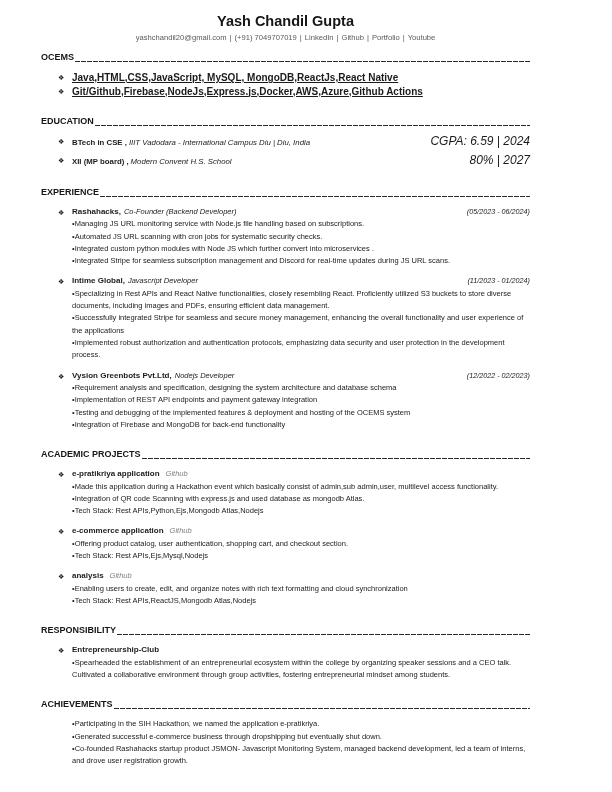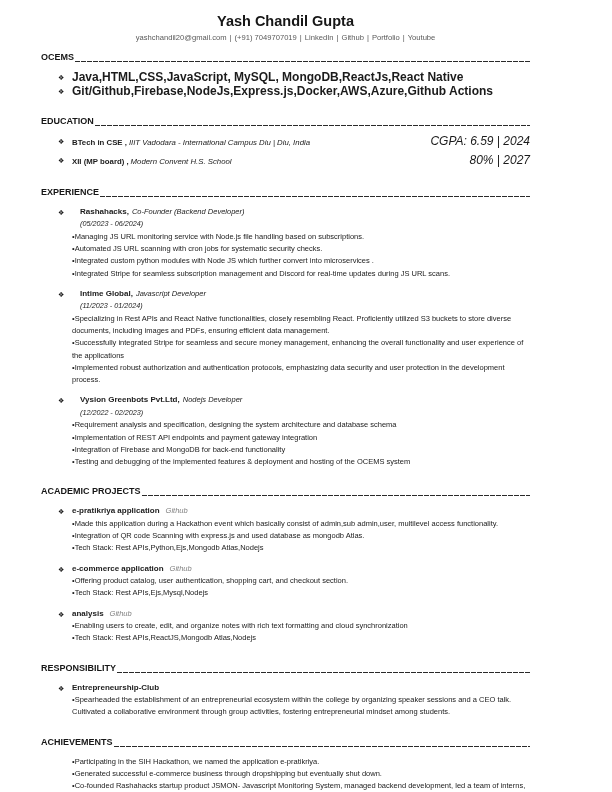--- a/index.html
+++ b/index.html
@@ -54,24 +54,25 @@
   .diamond {
     position: absolute;
     left: 17px; top: 1px;
     font-size: 7px;
     line-height: 11px;
     color: #161616;
     font-style: normal;
   }
   .diamond::before { content: "\2756"; }
   .li {
-    font-size: 12px;
+    font-size: 10px;
     font-weight: bold;
     line-height: 13.5px;
     color: #1b1b1b;
+    text-decoration: underline;
   }
   
   .edu-row {
     display: flex;
     justify-content: space-between;
     align-items: baseline;
     font-size: 7.8px;
     line-height: 12.4px;
     margin-top: 5px;
   }
@@ -81,21 +82,20 @@
   .edu-right { font-style: italic; font-size: 12px; white-space: nowrap; }
   
   .entry { margin-top: 8px; }
   .entry:first-child { margin-top: 0; }
   .entry-head {
     display: flex;
     justify-content: space-between;
     align-items: baseline;
     font-size: 8px;
     line-height: 12.4px;
-    flex-direction: column;
   }
   .company { font-weight: bold; }
   .role { font-style: italic; font-weight: normal; font-size: 7.5px; margin-left: 3px; }
   .dates { font-style: italic; font-size: 7.2px; white-space: nowrap; margin-left: 8px; }
   .gh-link { color: #7f7f7f; font-style: italic; font-size: 7.5px; margin-left: 6px; cursor: pointer; }
   .bullet {
     font-size: 7.5px;
     line-height: 12.3px;
     color: #1b1b1b;
   }
@@ -178,22 +178,22 @@
       </div>
 
       <div class="entry">
         <span class="diamond"></span>
         <div class="entry-head">
           <span><span class="company">Vysion Greenbots Pvt.Ltd,</span><span class="role">Nodejs Developer</span></span>
           <span class="dates">(12/2022 - 02/2023)</span>
         </div>
         <div class="bullet">Requirement analysis and specification, designing the system architecture and database schema</div>
         <div class="bullet">Implementation of REST API endpoints and payment gateway integration</div>
+        <div class="bullet">Testing and debugging of the implemented features &amp; deployment and hosting of the OCEMS system</div>
         <div class="bullet">Integration of Firebase and MongoDB for back-end functionality</div>
-        <div class="bullet">Testing and debugging of the implemented features &amp; deployment and hosting of the OCEMS system</div>
       </div>
 
     </div>
   </div>
 
   <div class="sec">
     <div class="sec-title">
       <span class="sec-label">ACADEMIC PROJECTS</span>
       <span class="sec-rule"></span>
     </div>

